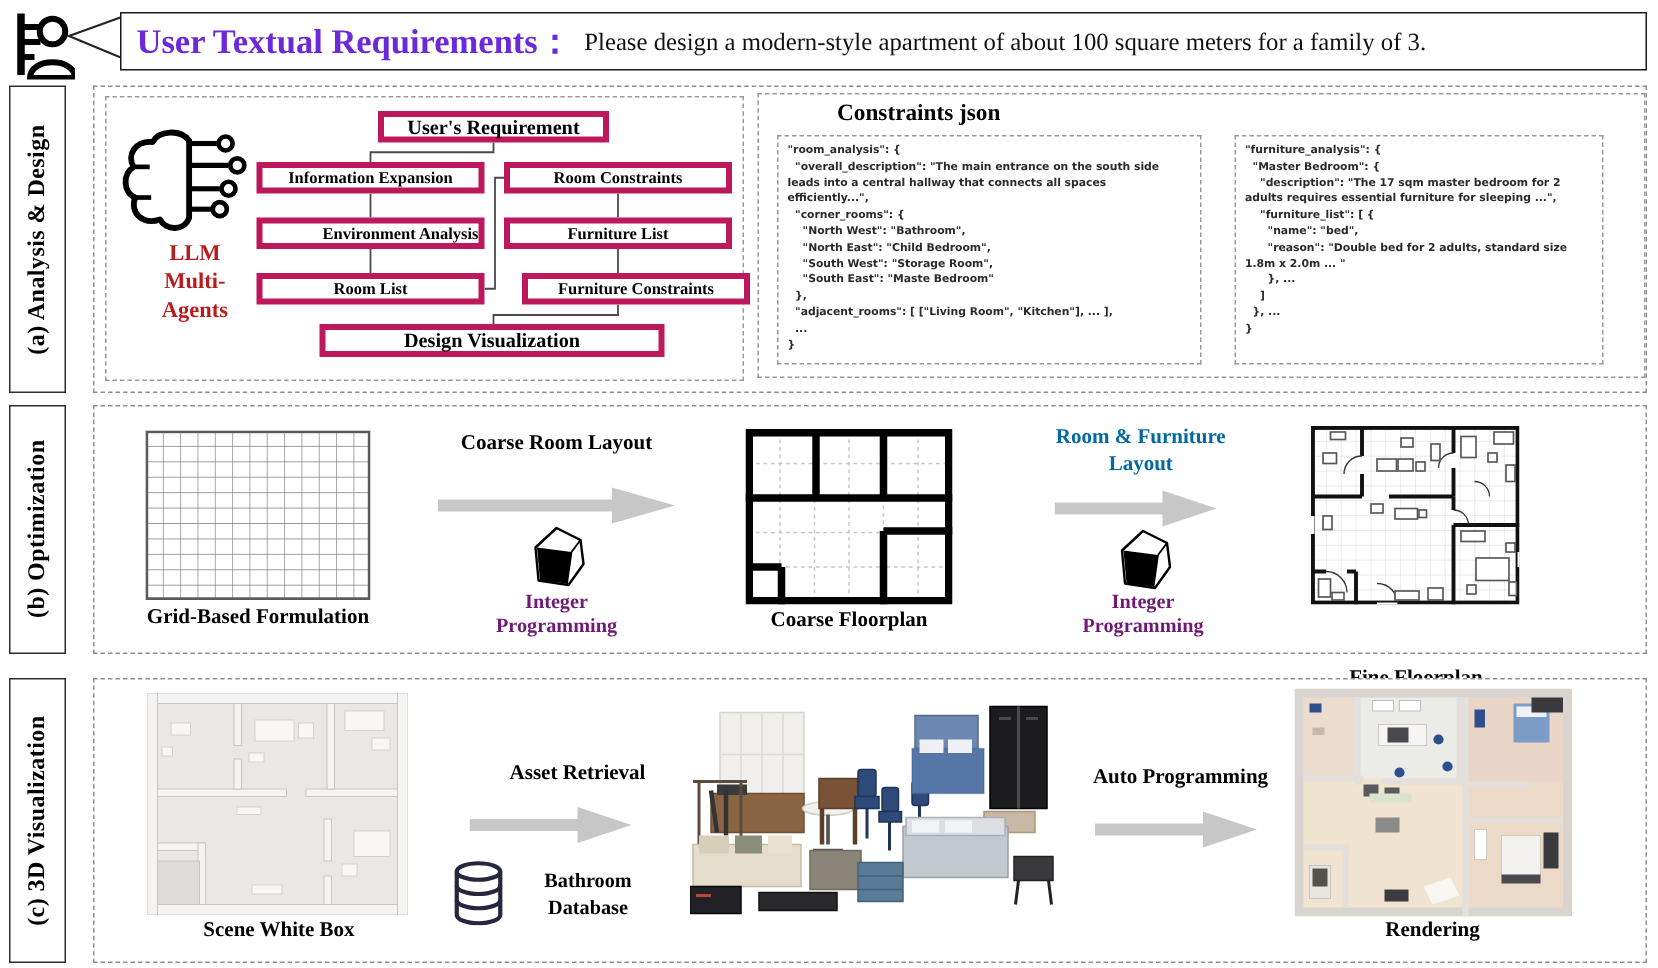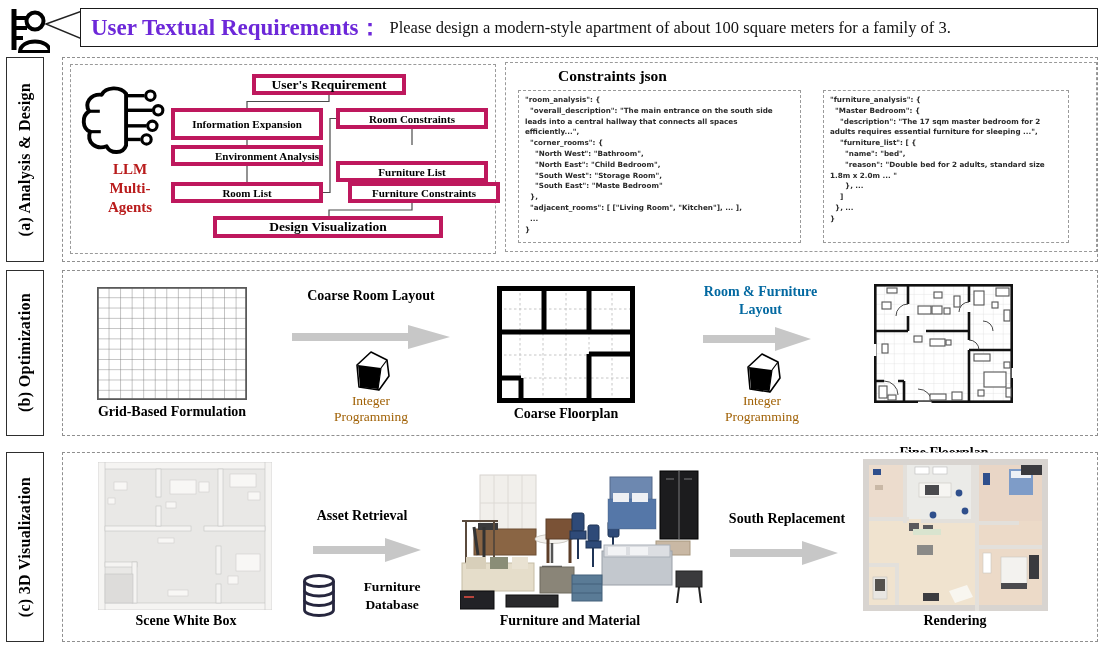--- a/index.html
+++ b/index.html
@@ -25,21 +25,21 @@
   .fbox.big{font-size:13.5px;}
   .agent-caption{font-weight:bold;font-size:15px;line-height:1.25;text-align:center;
                  white-space:pre-line;color:#b91c1c;}
   
   .json-heading{font-weight:bold;font-size:15.5px;color:#000;}
   .code{font-family:"DejaVu Sans",sans-serif;font-size:7.2px;font-weight:600;color:#2a2a2a;
         line-height:1.5;white-space:pre-wrap;margin:0;padding:4px 6px;}
   
   .caption{font-weight:bold;font-size:14px;color:#000;text-align:center;white-space:nowrap;}
   .steplabel{font-weight:bold;font-size:14px;color:#0369a1;text-align:center;white-space:pre-line;line-height:1.25;}
-  .iplabel{font-weight:normal;font-size:13.5px;color:#a16207;text-align:center;white-space:pre-line;line-height:1.2;}
+  .iplabel{font-weight:bold;font-size:13.5px;color:#701a75;text-align:center;white-space:pre-line;line-height:1.2;}
   .dblabel{font-weight:bold;font-size:13.5px;color:#000;text-align:center;white-space:pre-line;line-height:1.3;}
 </style>
 </head>
 <body>
 
 <div class="stage">
 
   <svg class="abs" style="left:6px;top:5px;" width="44" height="48" viewBox="0 0 44 48">
     <path d="M8,4 V45" stroke="#000" stroke-width="5" fill="none"></path>
     <path d="M8,13 H24" stroke="#000" stroke-width="4" fill="none"></path>
@@ -86,25 +86,25 @@
       <line x1="177" y1="65" x2="177" y2="81"></line>
       <line x1="177" y1="102" x2="177" y2="118"></line>
       <polyline points="253,128.5 260,128.5 260,54.5 266,54.5"></polyline>
       <line x1="342" y1="65" x2="342" y2="81"></line>
       <line x1="342" y1="102" x2="342" y2="118"></line>
       <polyline points="342,139 342,146 259,146 259,152"></polyline>
     </g>
   </svg>
 
   <div class="abs fbox big" style="left:252px;top:74px;width:154px;height:21px;">User's Requirement</div>
-  <div class="abs fbox" style="left:171px;top:108px;width:152px;height:32px;">Information Expansion</div>
+  <div class="abs fbox" style="left:171px;top:108px;width:152px;height:21px;">Information Expansion</div>
   <div class="abs fbox" style="left:171px;top:145px;width:152px;height:21px;padding-left:40px;">Environment Analysis</div>
   <div class="abs fbox" style="left:171px;top:182px;width:152px;height:21px;">Room List</div>
   <div class="abs fbox" style="left:336px;top:108px;width:152px;height:21px;text-align:right;">Room Constraints</div>
-  <div class="abs fbox" style="left:336px;top:145px;width:152px;height:21px;margin-top:16px;">Furniture List</div>
+  <div class="abs fbox" style="left:336px;top:145px;width:152px;height:21px;">Furniture List</div>
   <div class="abs fbox" style="left:348px;top:182px;width:152px;height:21px;">Furniture Constraints</div>
   <div class="abs fbox big" style="left:213px;top:216px;width:230px;height:22px;">Design Visualization</div>
 
   <div class="abs subpanel" style="left:505px;top:62px;width:592px;height:190px;"></div>
   <div class="abs json-heading" style="left:522px;top:67px;margin-left:36px;">Constraints json</div>
   <div class="abs subpanel" style="left:518px;top:90px;width:283px;height:153px;">
     <pre class="code">"room_analysis": {
   "overall_description": "The main entrance on the south side
 leads into a central hallway that connects all spaces efficiently...",
   "corner_rooms": {
@@ -289,35 +289,35 @@
         <rect x="150" y="30" width="12" height="8"></rect>
       <rect x="60" y="76" width="16" height="5"></rect>
       <rect x="138" y="92" width="24" height="17"></rect>
         <rect x="130" y="114" width="10" height="8"></rect>
       <rect x="70" y="128" width="20" height="6"></rect>
     </g>
     <rect x="7" y="112" width="28" height="29" fill="#dddcda" stroke="#c4c3c1" stroke-width="0.6"></rect>
   </svg>
   <div class="abs caption" style="left:105px;top:613px;width:162px;">Scene White Box</div>
 
-  <div class="abs caption" style="left:292px;top:508px;width:140px;">Asset Retrieval</div>
+  <div class="abs caption" style="left:315px;top:508px;width:140px;">Asset Retrieval</div>
   <svg class="abs" style="left:313px;top:535px;" width="110" height="30" viewBox="0 0 110 30">
     <polygon points="0,11 72,11 72,3 108,15 72,27 72,19 0,19" fill="#c7c7c7"></polygon>
   </svg>
   <svg class="abs" style="left:299px;top:573px;" width="40" height="44" viewBox="0 0 40 44">
     <g stroke="#26263e" stroke-width="2.8" fill="none">
       <ellipse cx="20" cy="8" rx="14.5" ry="5.5"></ellipse>
       <path d="M5.5,8 V37"></path>
         <path d="M34.5,8 V37"></path>
       <path d="M5.5,37 A14.5,5.5 0 0 0 34.5,37"></path>
       <path d="M5.5,17.5 A14.5,5.5 0 0 0 34.5,17.5"></path>
       <path d="M5.5,27 A14.5,5.5 0 0 0 34.5,27"></path>
     </g>
   </svg>
-  <div class="abs dblabel" style="left:342px;top:578px;width:100px;">Furniture
+  <div class="abs dblabel" style="left:342px;top:578px;width:100px;">Bathroom
 Database</div>
 
   <svg class="abs" style="left:460px;top:463px;" width="258" height="152" viewBox="0 0 258 152">
     <rect x="20" y="12" width="56" height="58" fill="#f1efeb" stroke="#d7d4cf" stroke-width="1"></rect>
     <path d="M34,12 V70 M48,12 V70 M62,12 V70 M20,40 H76" stroke="#dddad5" stroke-width="1" fill="none"></path>
     <rect x="14" y="66" width="62" height="26" fill="#8a6544" stroke="#6e4f33" stroke-width="1"></rect>
     <rect x="18" y="60" width="20" height="7" fill="#3a3a3c"></rect>
     <path d="M2,58 H38 M6,58 V112 M34,58 V112" stroke="#5a4a3c" stroke-width="2" fill="none"></path>
     <path d="M14,64 L18,92 M24,64 L24,94" stroke="#333" stroke-width="3" fill="none"></path>
     <ellipse cx="92" cy="76" rx="17" ry="4.5" fill="#f4f2ee" stroke="#cfccc6" stroke-width="1"></ellipse>
@@ -350,23 +350,22 @@
     <rect x="80" y="104" width="34" height="26" fill="#8a8population"></rect>
     <rect x="80" y="104" width="34" height="26" fill="#8a8578" stroke="#6e6a5e" stroke-width="1"></rect>
     <rect x="112" y="112" width="30" height="26" fill="#5a7b96" stroke="#43607a" stroke-width="1"></rect>
     <path d="M112,121 H142 M112,130 H142" stroke="#43607a" stroke-width="1" fill="none"></path>
     <rect x="46" y="132" width="52" height="12" fill="#2a2a2c" stroke="#111" stroke-width="1"></rect>
     <rect x="216" y="108" width="26" height="16" fill="#3a3a3c" stroke="#222" stroke-width="1"></rect>
     <path d="M219,124 L217,140 M239,124 L241,140" stroke="#222" stroke-width="2" fill="none"></path>
     <rect x="0" y="128" width="34" height="18" fill="#222226" stroke="#0a0a0c" stroke-width="1"></rect>
     <path d="M4,134 H14" stroke="#b8443c" stroke-width="2"></path>
   </svg>
-  <div class="abs caption" style="left:480px;top:613px;width:180px;">Furniture and Material</div>
-
-  <div class="abs caption" style="left:714px;top:511px;width:146px;">South Replacement</div>
+
+  <div class="abs caption" style="left:714px;top:511px;width:146px;">Auto Programming</div>
   <svg class="abs" style="left:730px;top:538px;" width="110" height="30" viewBox="0 0 110 30">
     <polygon points="0,11 72,11 72,3 108,15 72,27 72,19 0,19" fill="#c7c7c7"></polygon>
   </svg>
 
   <svg class="abs" style="left:863px;top:459px;" width="185" height="152" viewBox="0 0 185 152">
     <rect x="0" y="0" width="185" height="152" fill="#d8d4d0"></rect>
     <rect x="6" y="6" width="34" height="54" fill="#ecdccd"></rect>
     <rect x="40" y="6" width="72" height="58" fill="#ebebe8"></rect>
     <rect x="112" y="6" width="67" height="56" fill="#e9d6c6"></rect>
     <rect x="6" y="60" width="106" height="86" fill="#f0e3cf"></rect>

